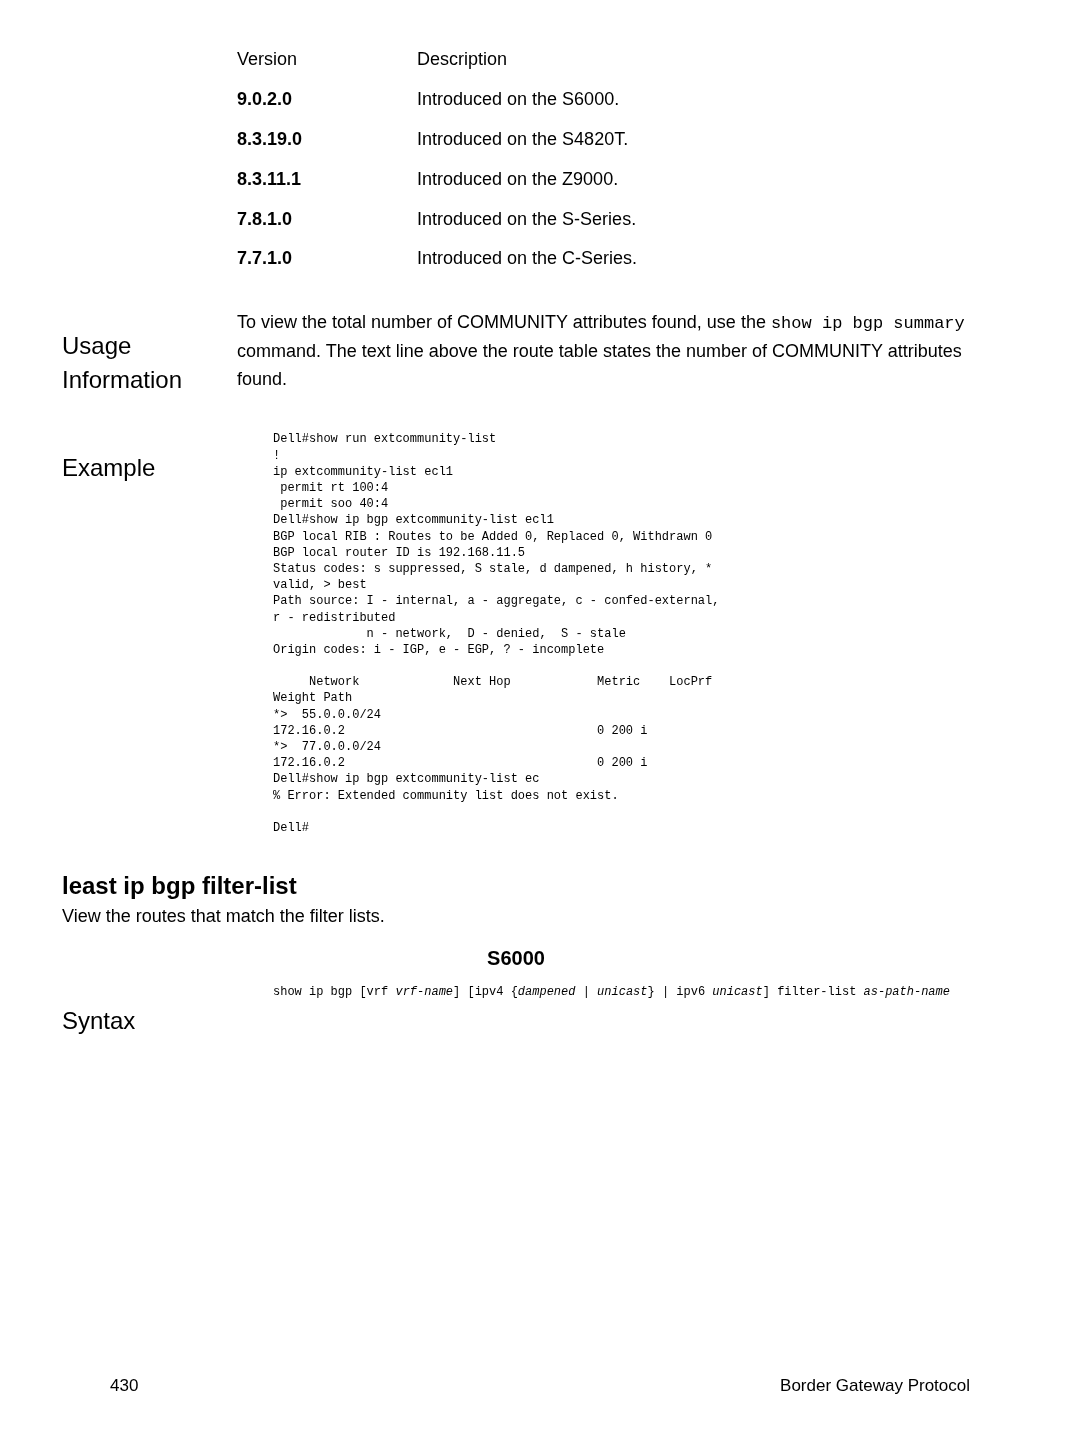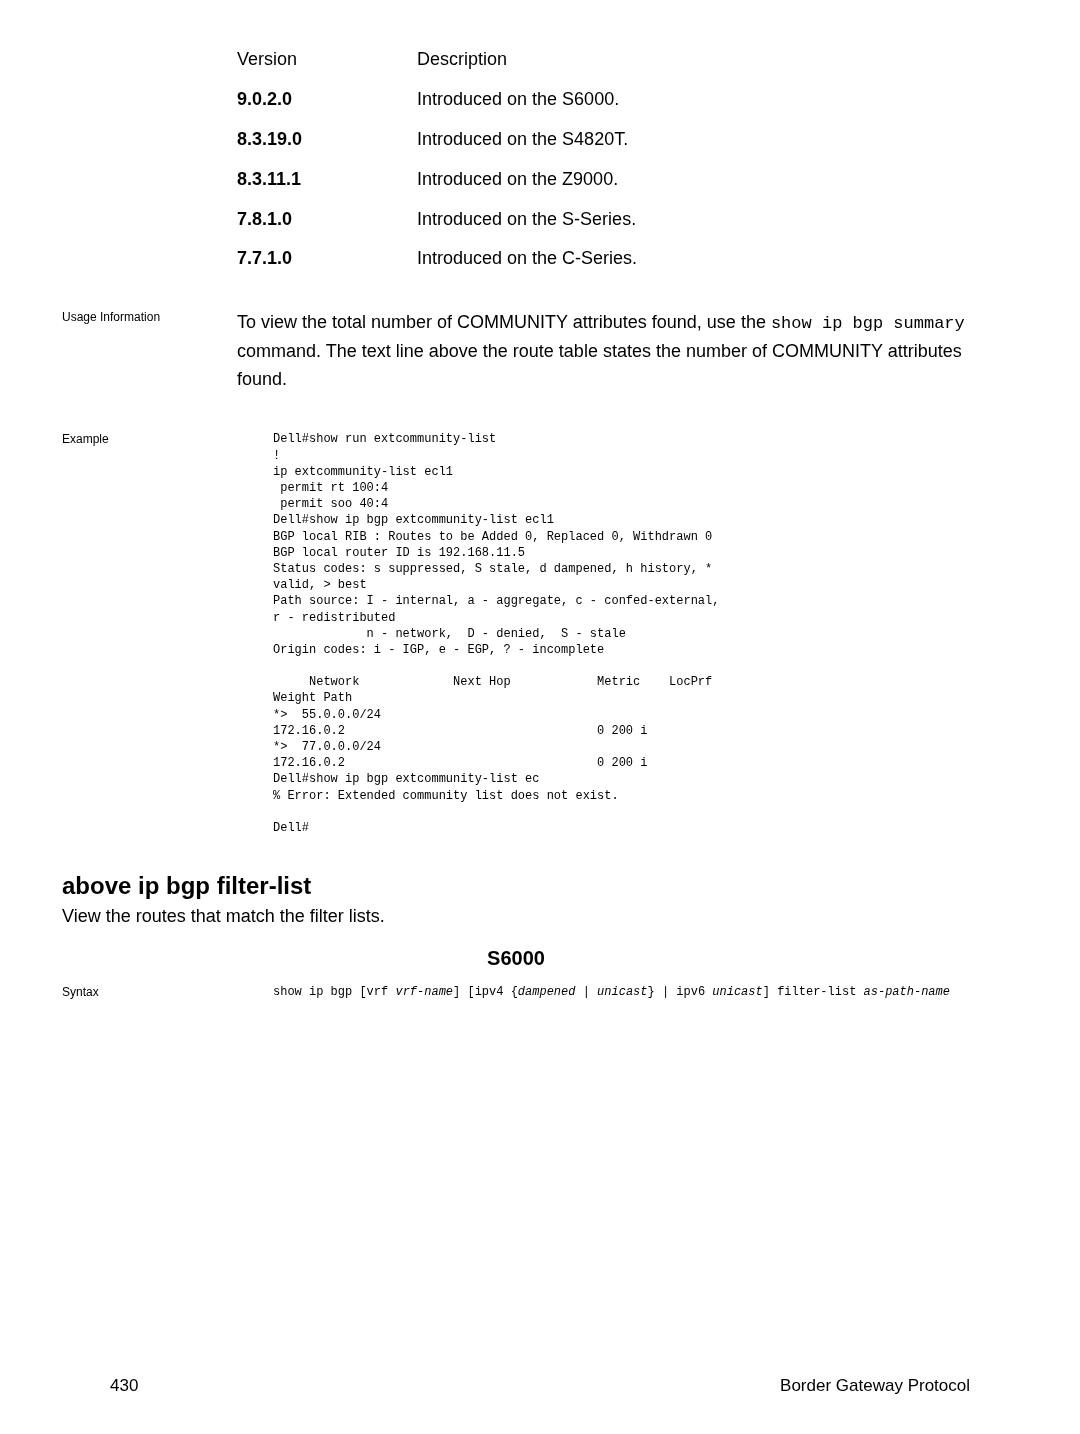--- a/index.html
+++ b/index.html
@@ -20,22 +20,23 @@
     position: relative;
   }
   .section-row {
     display: flex;
     align-items: flex-start;
     margin-bottom: 10px;
   }
   .label-col {
     width: 175px;
     flex-shrink: 0;
-    font-size: 12px;
+    font-size: 24px;
     line-height: 1.4;
+    margin-top: 20px;
   }
   .content-col {
     flex: 1;
     font-size: 18px;
     line-height: 1.55;
   }
   table.version-table {
     border-collapse: collapse;
     width: 100%;
   }
@@ -167,21 +168,21 @@
 172.16.0.2                                   0 200 i
 *&gt;  77.0.0.0/24
 172.16.0.2                                   0 200 i
 Dell#show ip bgp extcommunity-list ec
 % Error: Extended community list does not exist.
 
 Dell#</div>
     </div>
   </div>
 
-  <h2 class="cmd">above ip bgp filter-list</h2>
+  <h2 class="cmd">least ip bgp filter-list</h2>
   <div class="subdesc">View the routes that match the filter lists.</div>
   <h3 class="platform">S6000</h3>
 
   <div class="section-row">
     <div class="label-col">Syntax</div>
     <div class="content-col mono" style="white-space:normal; line-height:1.45;">
       <span>show ip bgp </span><span>[vrf </span><span class="italic">vrf-name</span><span>] [ipv4 {</span><span class="italic">dampened</span><span> | </span><span class="italic">unicast</span><span>} | ipv6 </span><span class="italic">unicast</span><span>] filter-list </span><span class="italic">as-path-name</span>
     </div>
   </div>
 

